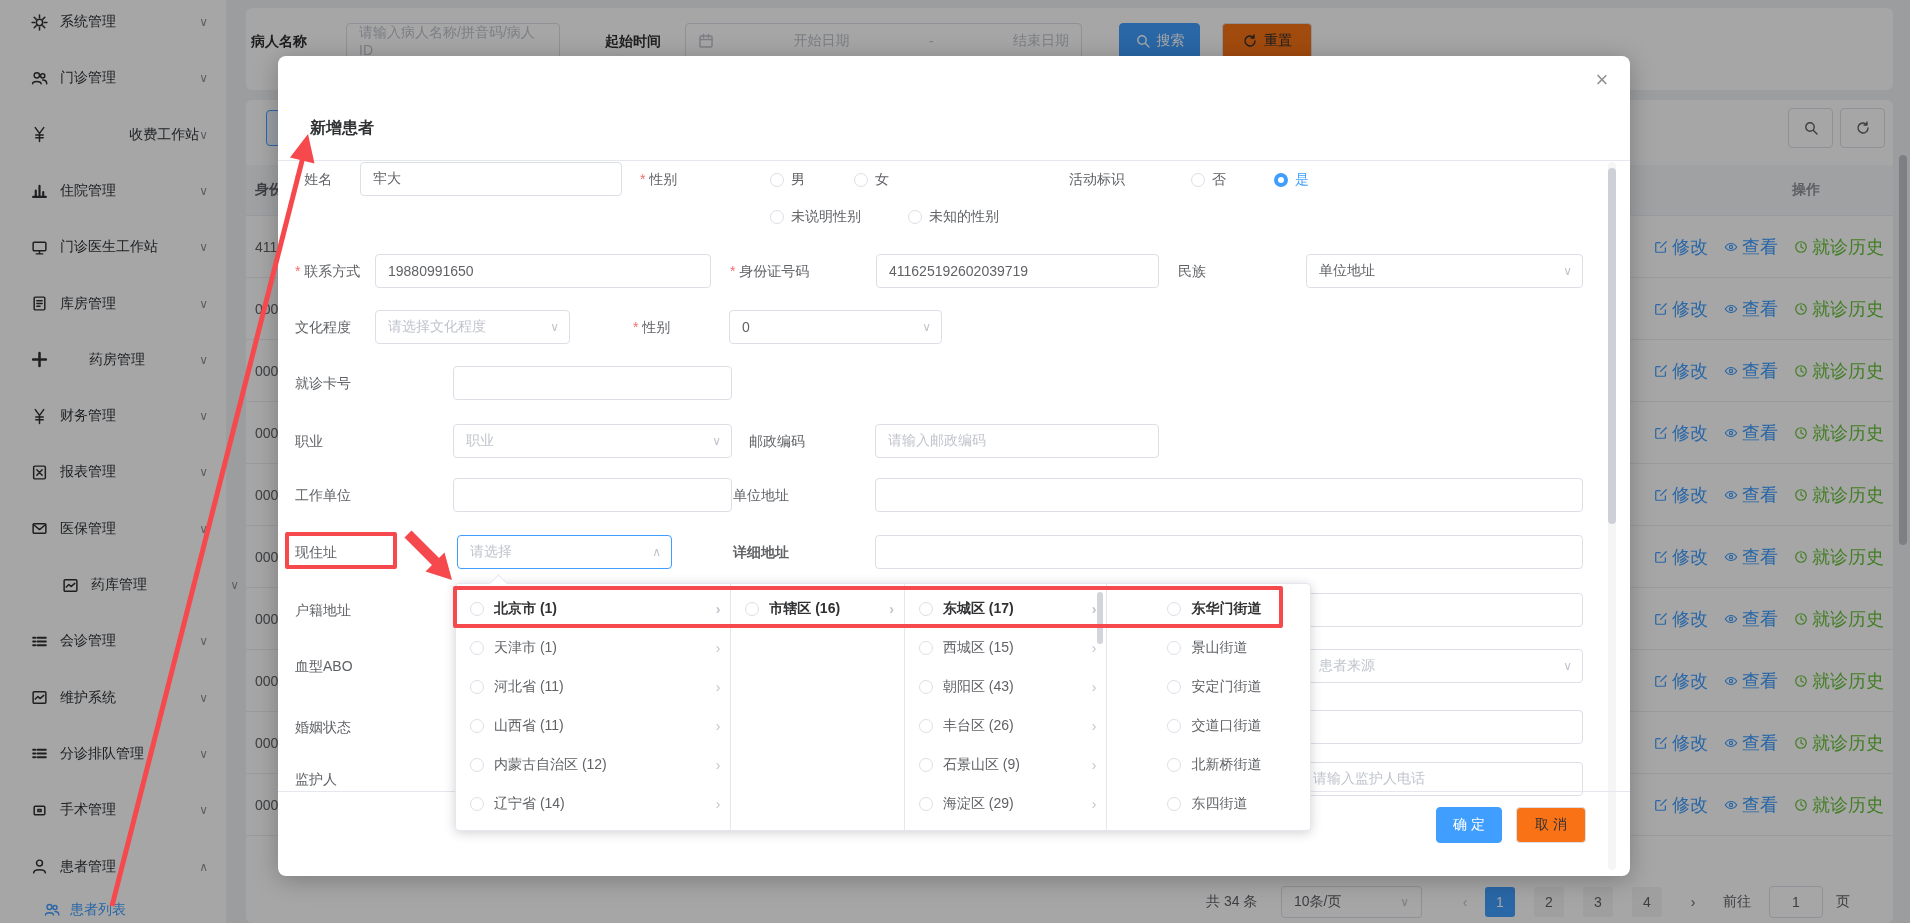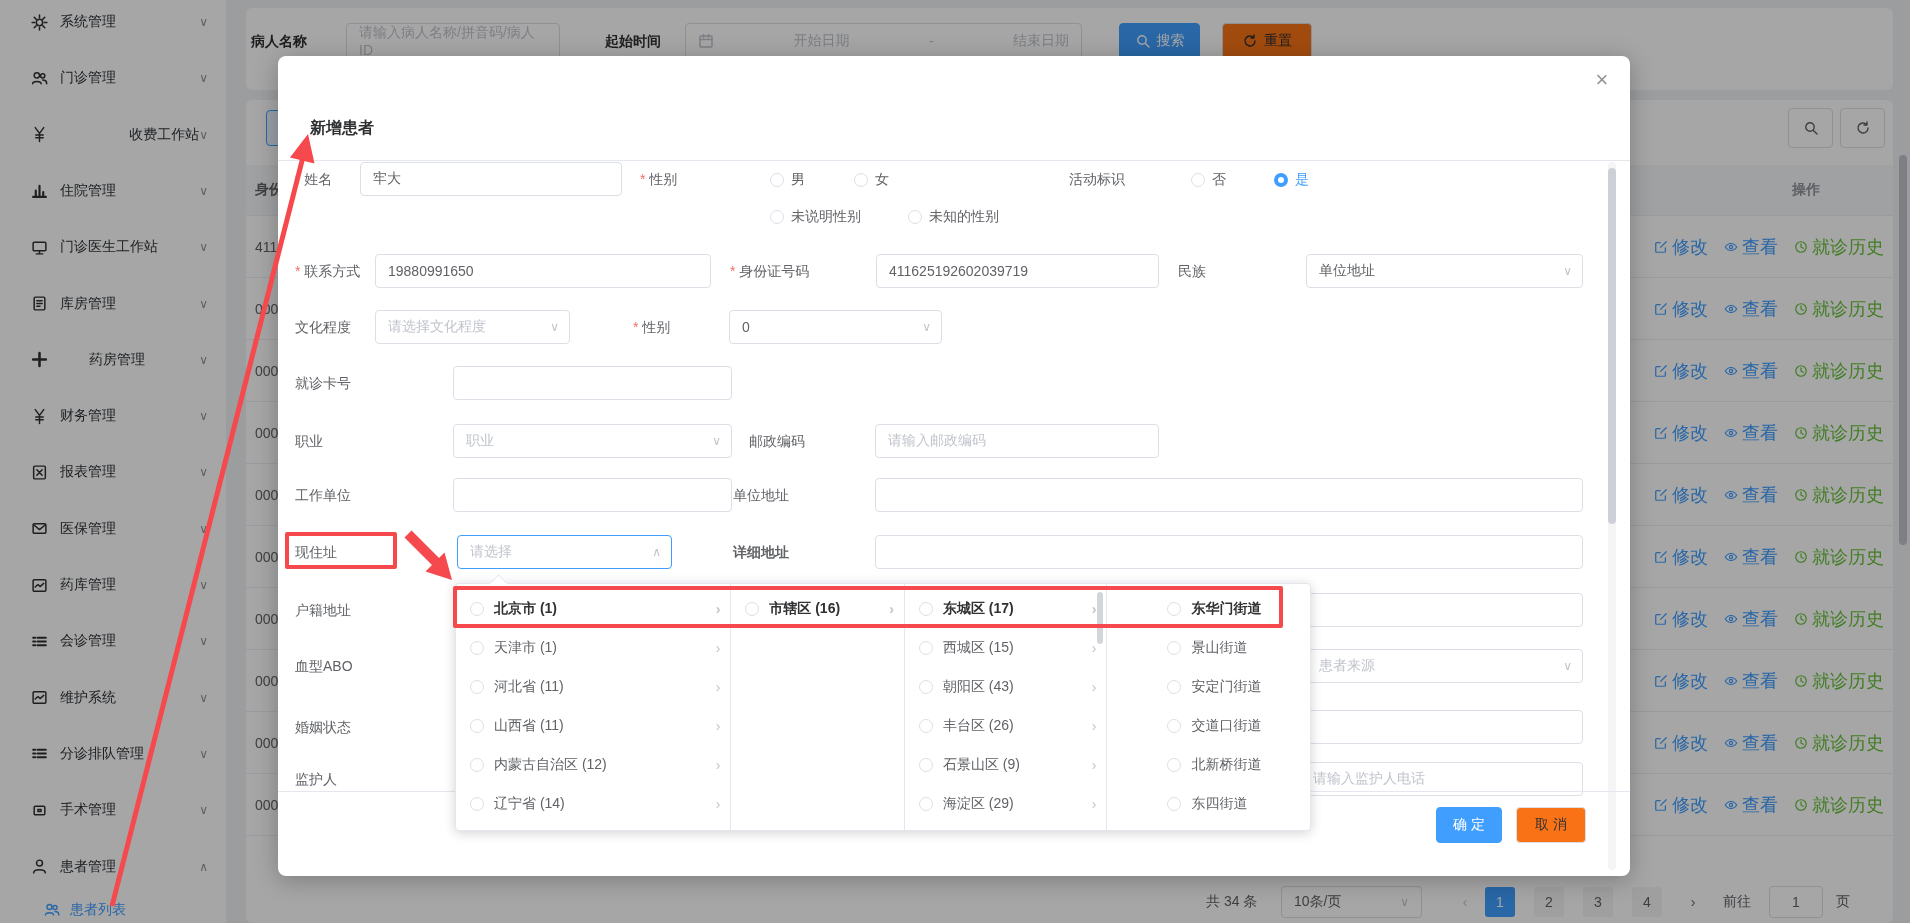--- a/index.html
+++ b/index.html
@@ -180,21 +180,21 @@
     <div class="side-item" style="top: 503.7px;">
       <span class="s-ico">
         <svg class="icon" width="17" height="17" viewBox="0 0 16 16" fill="none" stroke="currentColor" stroke-width="1.4" stroke-linecap="round" stroke-linejoin="round">
           <rect x="2" y="3.5" width="12" height="9" rx="1"></rect>
           <path d="M2.5 4.5L8 9l5.5-4.5"></path>
         </svg>
       </span>
       <span class="s-lbl">医保管理</span>
       <span class="s-chev">∨</span>
     </div>
-    <div class="side-item" style="top: 560px;">
+    <div class="side-item" style="top: 560px; margin-left: 31px;">
       <span class="s-ico">
         <svg class="icon" width="17" height="17" viewBox="0 0 16 16" fill="none" stroke="currentColor" stroke-width="1.4" stroke-linecap="round" stroke-linejoin="round">
           <rect x="2" y="2.5" width="12" height="11" rx="1"></rect>
           <path d="M4 9.5l2.5-2.5 2 2L12 6"></path>
         </svg>
       </span>
       <span class="s-lbl">药库管理</span>
       <span class="s-chev">∨</span>
     </div>
     <div class="side-item" style="top: 616.3px;">

